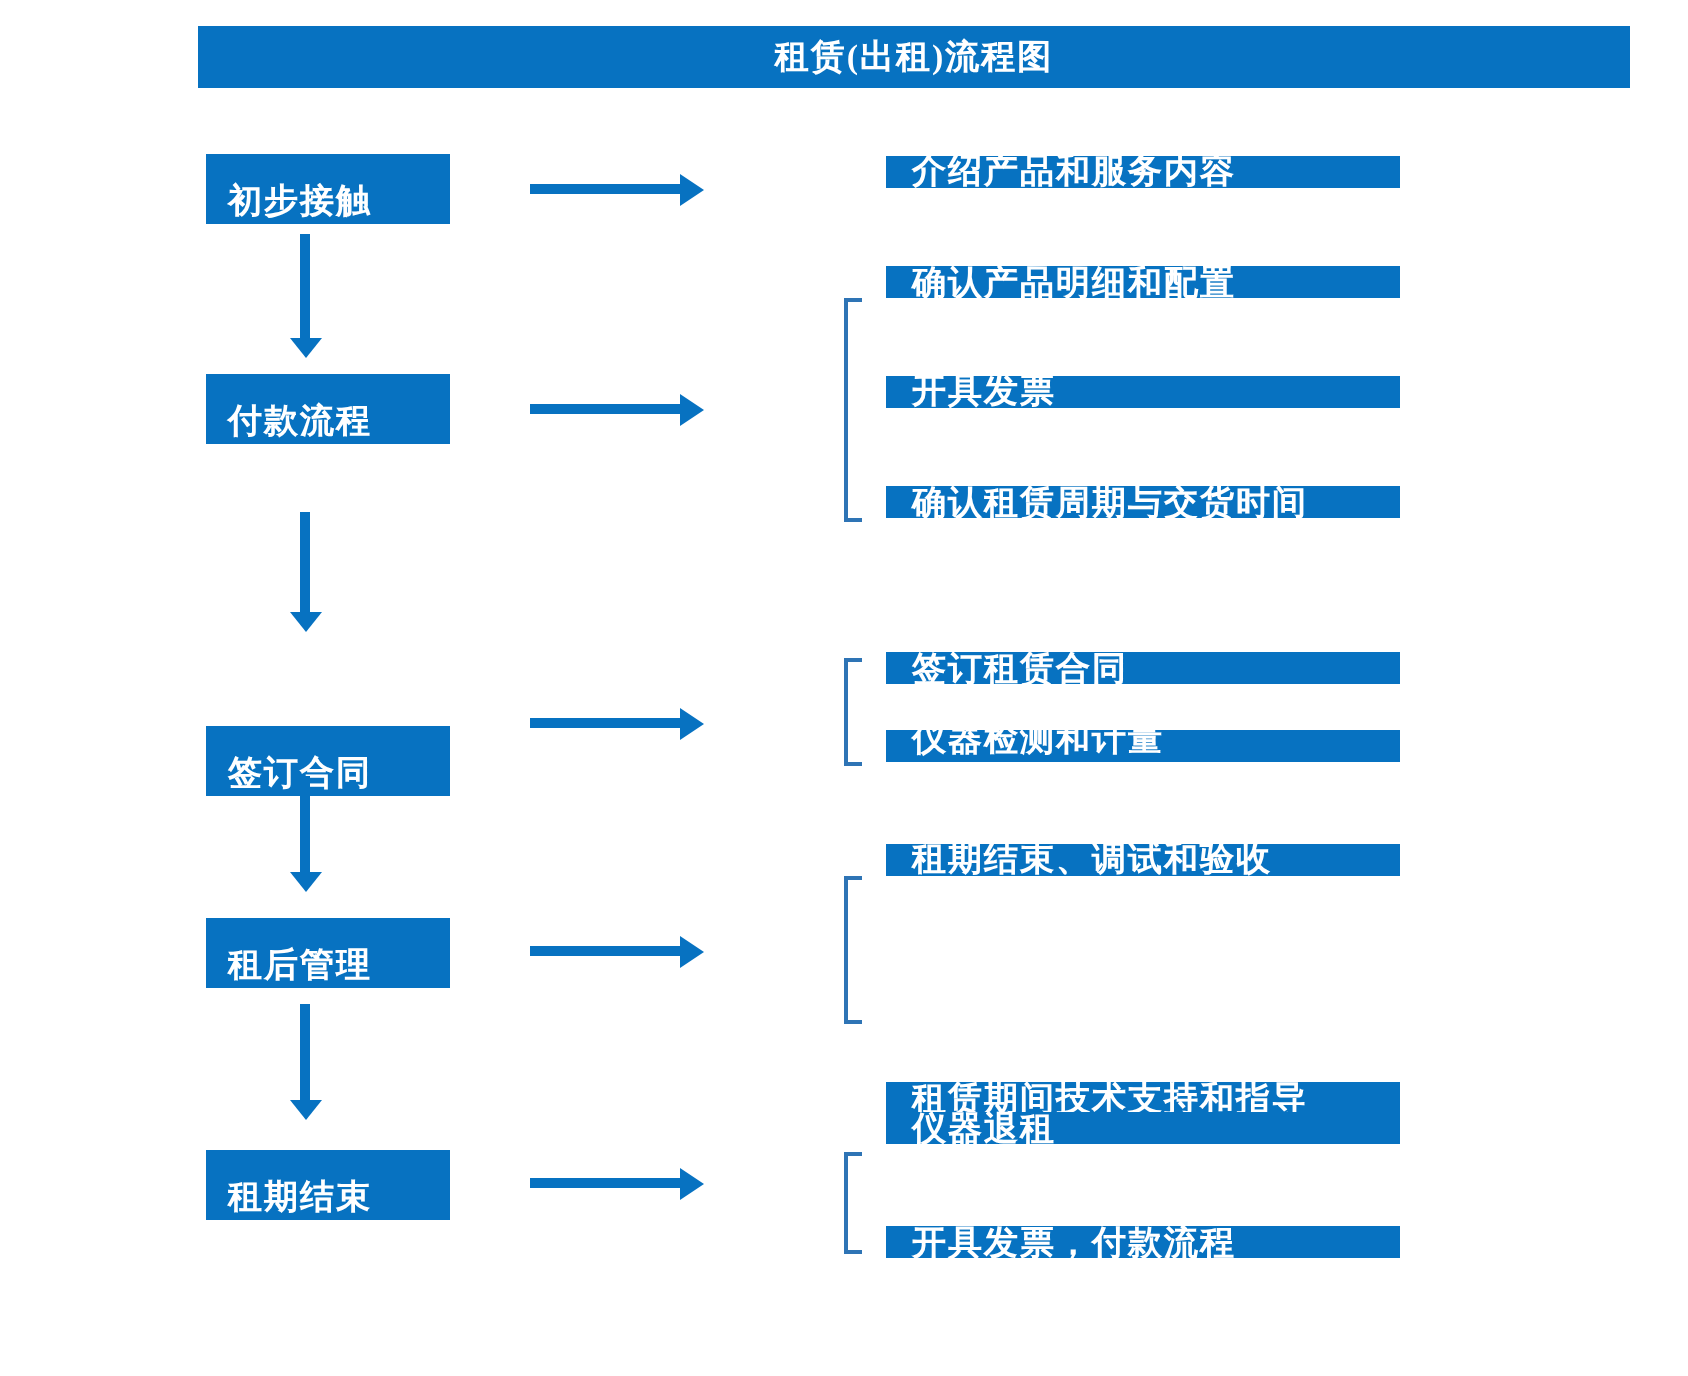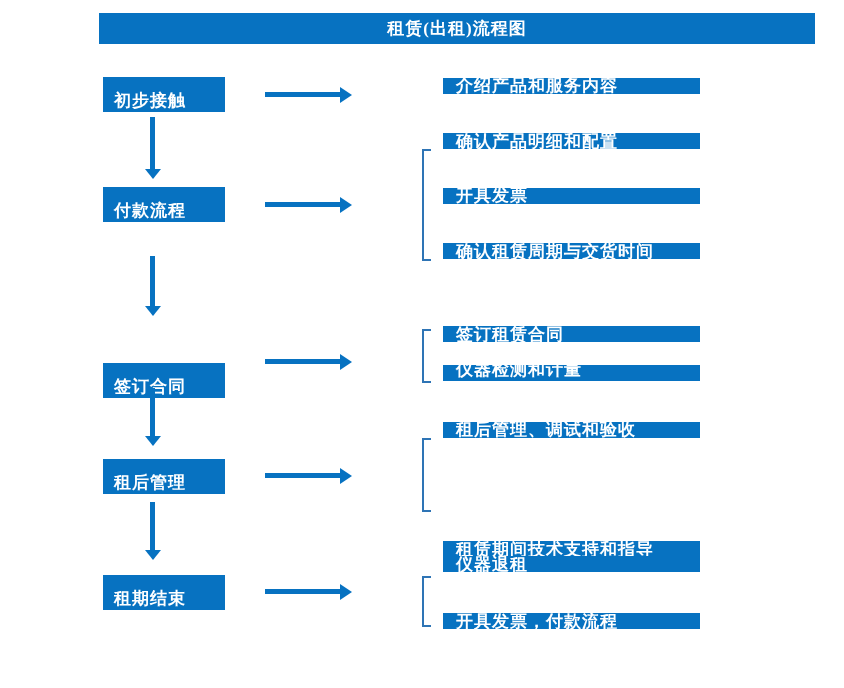--- a/index.html
+++ b/index.html
@@ -170,21 +170,21 @@
       </div>
       <div class="box stage-box" style="top: 458.5px;">
         <span>租后管理</span>
       </div>
       <div class="h-arrow" style="left: 265px; top: 468px; width: 87px;">
         <div class="stem" style="width: 76px;"></div>
         <div class="head"></div>
       </div>
       <div class="bracket" style="top: 437.5px; height: 74.5px;"></div>
       <div class="box detail-box" style="top: 421.5px;">
-        <span>租后管理、调试和验收</span>
+        <span>租期结束、调试和验收</span>
       </div>
       <div class="box detail-box" style="top: 494px; margin-top: 47px;">
         <span>租赁期间技术支持和指导</span>
       </div>
       <div class="v-arrow" style="left: 145px; top: 502px; height: 58px;">
         <div class="stem" style="height: 49px;"></div>
         <div class="head"></div>
       </div>
       <div class="box stage-box" style="top: 574.5px;">
         <span>租期结束</span>

